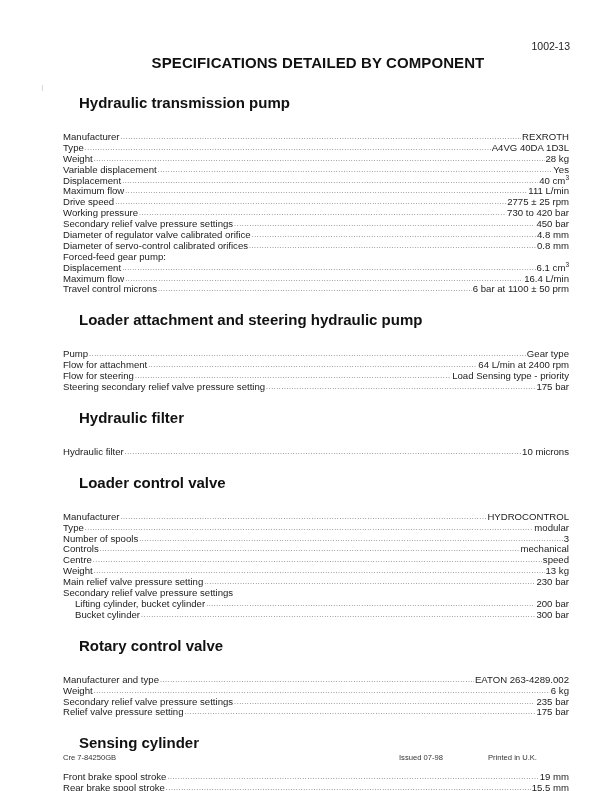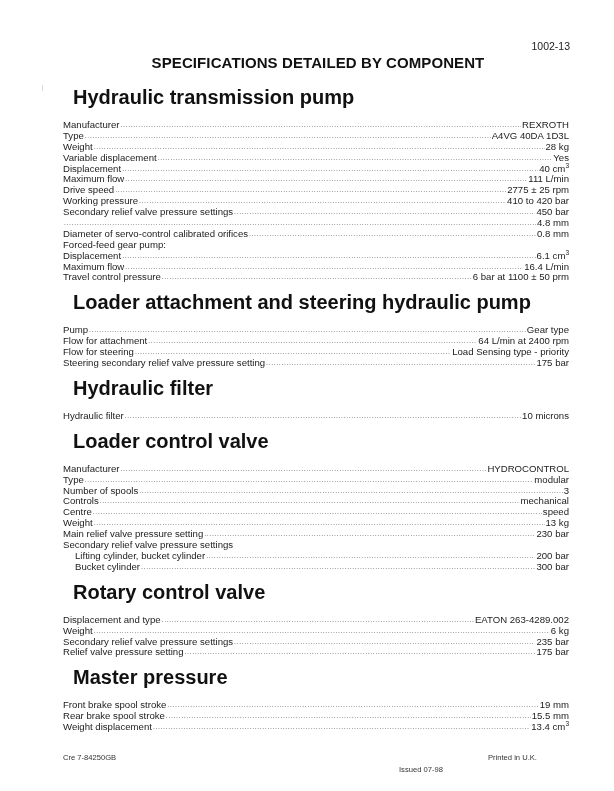--- a/index.html
+++ b/index.html
@@ -33,24 +33,24 @@
       letter-spacing: 0.1px;
       color: #111;
     }
     .content {
       position: absolute;
       top: 78px;
       left: 63px;
       width: 506px;
     }
     .section-heading {
-      font-size: 20px;
+      font-size: 15px;
       font-weight: bold;
       color: #111;
-      margin: 10px;
+      margin: 16px;
       height: 22px;
       line-height: 18px;
     }
     .section {
       margin-bottom: 6px;
     }
     .spec-list {
       margin: 0 0 0 0;
       padding: 0;
       list-style: none;
@@ -107,21 +107,21 @@
       color: #333;
     }
     .footer .doc-code {
       position: absolute;
       left: 0;
       top: 0;
     }
     .footer .issued {
       position: absolute;
       left: 336px;
-      top: 12px;
+      top: 0;
       text-align: center;
     }
     .footer .printed {
       position: absolute;
       left: 425px;
       top: 0;
     }
   </style>
 </head>
 <body>
@@ -165,28 +165,29 @@
           <span class="spec-value"><span>111 L/min</span></span>
         </li>
         <li class="spec-row">
           <span class="spec-label">Drive speed</span>
           <span class="spec-leader"></span>
           <span class="spec-value"><span>2775 ± 25 rpm</span></span>
         </li>
         <li class="spec-row">
           <span class="spec-label">Working pressure</span>
           <span class="spec-leader"></span>
-          <span class="spec-value"><span>410 to 420 bar</span></span>
+          <span class="spec-value"><span>730 to 420 bar</span></span>
         </li>
         <li class="spec-row">
           <span class="spec-label">Secondary relief valve pressure settings</span>
           <span class="spec-leader"></span>
           <span class="spec-value"><span>450 bar</span></span>
         </li>
         <li class="spec-row">
+          <span class="spec-label">Diameter of regulator valve calibrated orifice</span>
           <span class="spec-leader"></span>
           <span class="spec-value"><span>4.8 mm</span></span>
         </li>
         <li class="spec-row">
           <span class="spec-label">Diameter of servo-control calibrated orifices</span>
           <span class="spec-leader"></span>
           <span class="spec-value"><span>0.8 mm</span></span>
         </li>
         <li class="spec-row no-value">
           <span class="spec-label">Forced-feed gear pump:</span>
@@ -195,21 +196,21 @@
           <span class="spec-label">Displacement</span>
           <span class="spec-leader"></span>
           <span class="spec-value"><span>6.1 cm</span><sup>3</sup></span>
         </li>
         <li class="spec-row">
           <span class="spec-label">Maximum flow</span>
           <span class="spec-leader"></span>
           <span class="spec-value"><span>16.4 L/min</span></span>
         </li>
         <li class="spec-row">
-          <span class="spec-label">Travel control pressure</span>
+          <span class="spec-label">Travel control microns</span>
           <span class="spec-leader"></span>
           <span class="spec-value"><span>6 bar at 1100 ± 50 prm</span></span>
         </li>
       </ul>
     </section>
     <section class="section">
       <h2 class="section-heading">Loader attachment and steering hydraulic pump</h2>
       <ul class="spec-list">
         <li class="spec-row">
           <span class="spec-label">Pump</span>
@@ -293,21 +294,21 @@
           <span class="spec-label">Bucket cylinder</span>
           <span class="spec-leader"></span>
           <span class="spec-value"><span>300 bar</span></span>
         </li>
       </ul>
     </section>
     <section class="section">
       <h2 class="section-heading">Rotary control valve</h2>
       <ul class="spec-list">
         <li class="spec-row">
-          <span class="spec-label">Displacement and type</span>
+          <span class="spec-label">Manufacturer and type</span>
           <span class="spec-leader"></span>
           <span class="spec-value"><span>EATON 263-4289.002</span></span>
         </li>
         <li class="spec-row">
           <span class="spec-label">Weight</span>
           <span class="spec-leader"></span>
           <span class="spec-value"><span>6 kg</span></span>
         </li>
         <li class="spec-row">
           <span class="spec-label">Secondary relief valve pressure settings</span>
@@ -315,21 +316,21 @@
           <span class="spec-value"><span>235 bar</span></span>
         </li>
         <li class="spec-row">
           <span class="spec-label">Relief valve pressure setting</span>
           <span class="spec-leader"></span>
           <span class="spec-value"><span>175 bar</span></span>
         </li>
       </ul>
     </section>
     <section class="section">
-      <h2 class="section-heading">Master pressure</h2>
+      <h2 class="section-heading">Sensing cylinder</h2>
       <ul class="spec-list">
         <li class="spec-row">
           <span class="spec-label">Front brake spool stroke</span>
           <span class="spec-leader"></span>
           <span class="spec-value"><span>19 mm</span></span>
         </li>
         <li class="spec-row">
           <span class="spec-label">Rear brake spool stroke</span>
           <span class="spec-leader"></span>
           <span class="spec-value"><span>15.5 mm</span></span>

